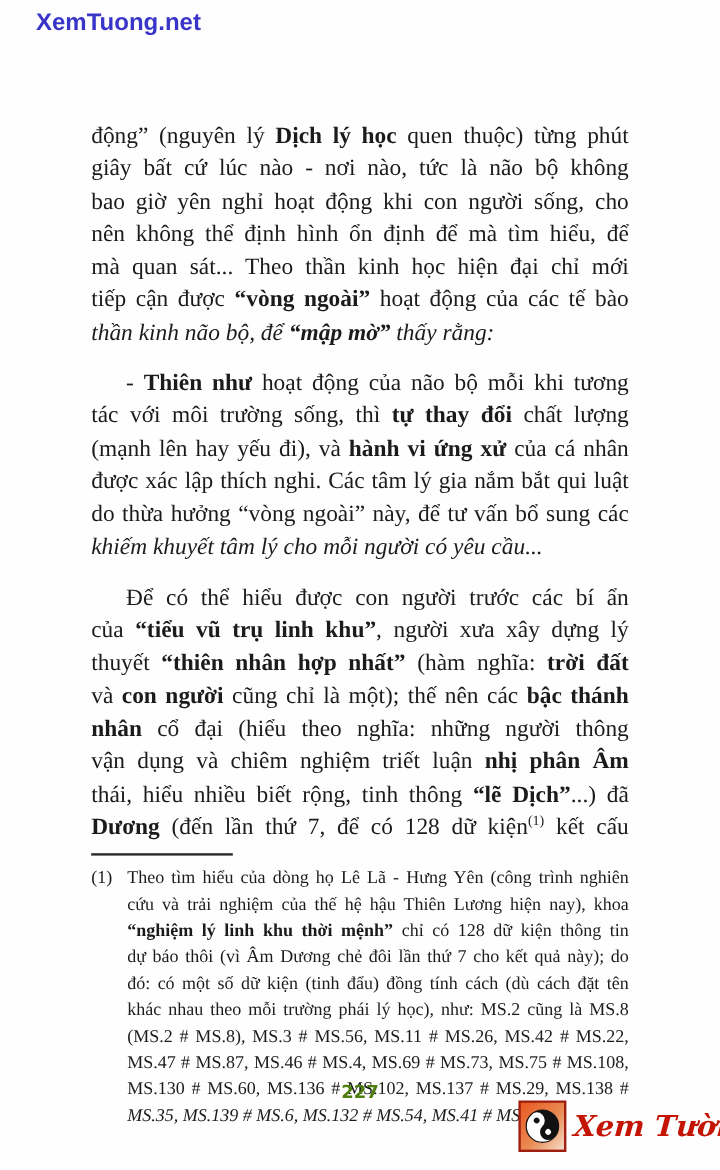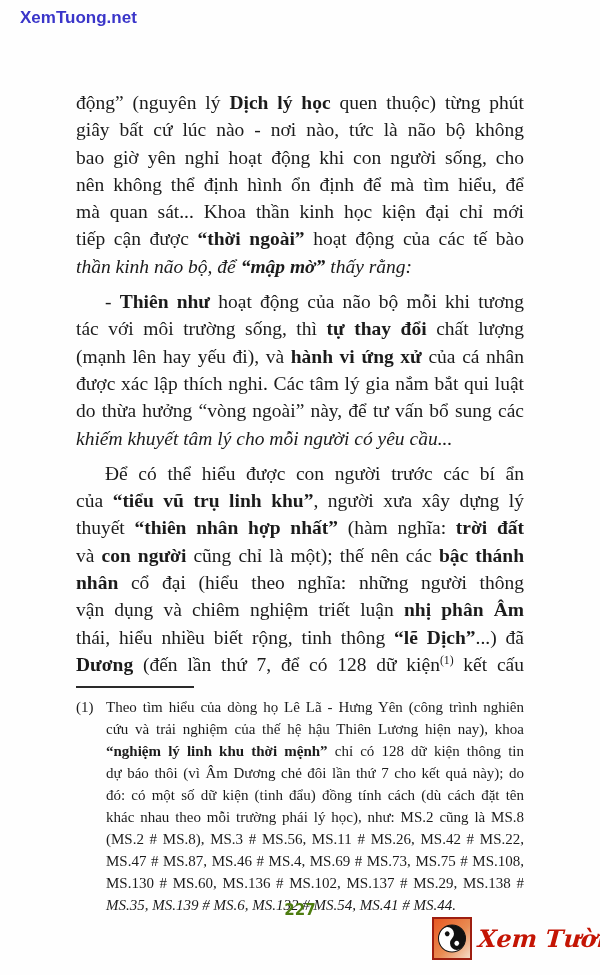--- a/index.html
+++ b/index.html
@@ -7,34 +7,34 @@
     width:600px; height:975px;
     background:#ffffff;
     position:relative;
     overflow:hidden;
     font-family:"Liberation Serif", serif;
   }
   .page { position:absolute; inset:0; background:#fefefe; }
 
   
   .site-link {
-    position:absolute; left:20px; top:8px;
+    position:absolute; left:30px; top:8px;
     font-family:"Liberation Sans", sans-serif;
-    font-weight:bold; font-size:17px;
+    font-weight:bold; font-size:20px;
     color:#3a35c9; text-decoration:none;
     cursor:pointer;
   }
 
   
   .text-block {
     position:absolute; left:76px; top:85px; width:448px;
     color:#1b1b1b;
     font-size:19.5px; line-height:27.3px;
   }
-  .para { margin:4px 0 8px 0; }
+  .para { margin:15px 0 8px 0; }
   .line { text-align:justify; text-align-last:justify; }
   .line.end { text-align-last:auto;font-style:italic; }
   .line.indented { text-indent:29px; }
   .line b { font-weight:bold; }
   .line sup { font-size:0.6em; line-height:0; vertical-align:super; }
 
   .footnote-rule {
     width:118px; height:0;
     border-top:2px solid #2a2a2a;
     margin:5px 0 8px 0;
@@ -79,22 +79,22 @@
 
   <a class="site-link">XemTuong.net</a>
 
   <div class="text-block">
     <div>
         <div class="para">
           <div class="line">động” (nguyên lý <b>Dịch lý học</b> quen thuộc) từng phút</div>
           <div class="line">giây bất cứ lúc nào - nơi nào, tức là não bộ không</div>
           <div class="line">bao giờ yên nghỉ hoạt động khi con người sống, cho</div>
           <div class="line">nên không thể định hình ổn định để mà tìm hiểu, để</div>
-          <div class="line">mà quan sát... Khoa thần kinh học kiện đại chỉ mới</div>
-          <div class="line">tiếp cận được <b>“thời ngoài”</b> hoạt động của các tế bào</div>
+          <div class="line">mà quan sát... Theo thần kinh học hiện đại chỉ mới</div>
+          <div class="line">tiếp cận được <b>“vòng ngoài”</b> hoạt động của các tế bào</div>
           <div class="line end">thần kinh não bộ, để <b>“mập mờ”</b> thấy rằng:</div>
         </div>
         <div class="para">
           <div class="line indented">- <b>Thiên như</b> hoạt động của não bộ mỗi khi tương</div>
           <div class="line">tác với môi trường sống, thì <b>tự thay đổi</b> chất lượng</div>
           <div class="line">(mạnh lên hay yếu đi), và <b>hành vi ứng xử</b> của cá nhân</div>
           <div class="line">được xác lập thích nghi. Các tâm lý gia nắm bắt qui luật</div>
           <div class="line">do thừa hưởng “vòng ngoài” này, để tư vấn bổ sung các</div>
           <div class="line end">khiếm khuyết tâm lý cho mỗi người có yêu cầu...</div>
         </div>

